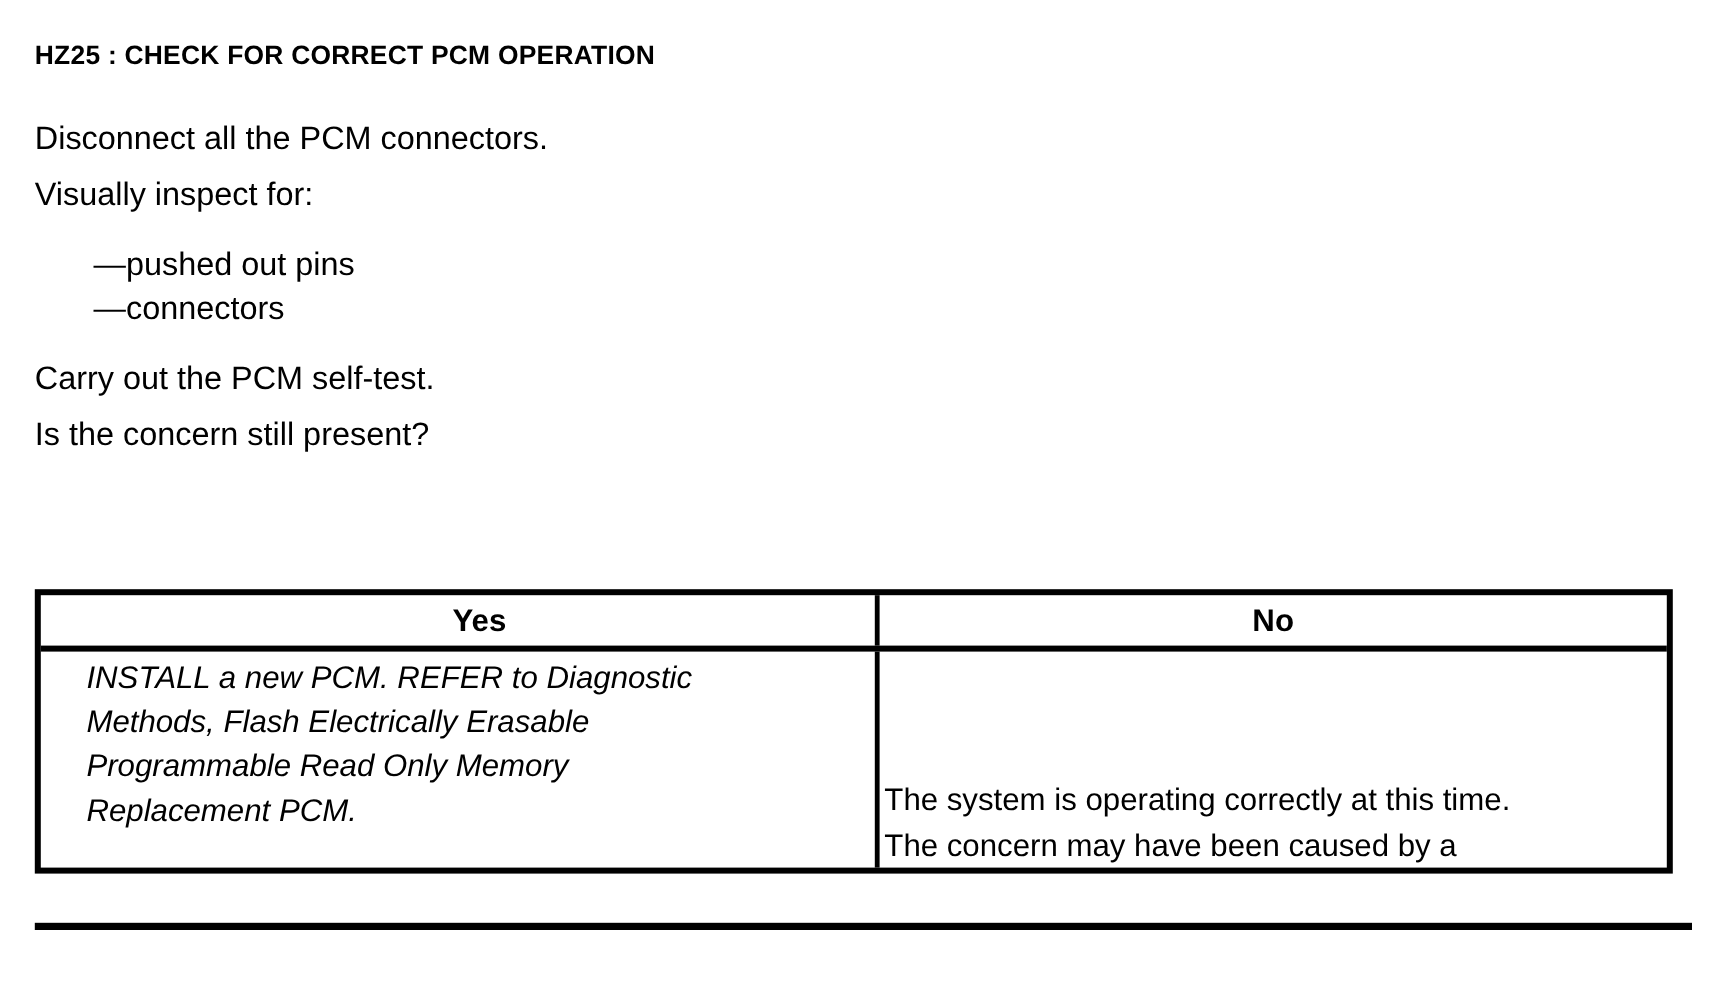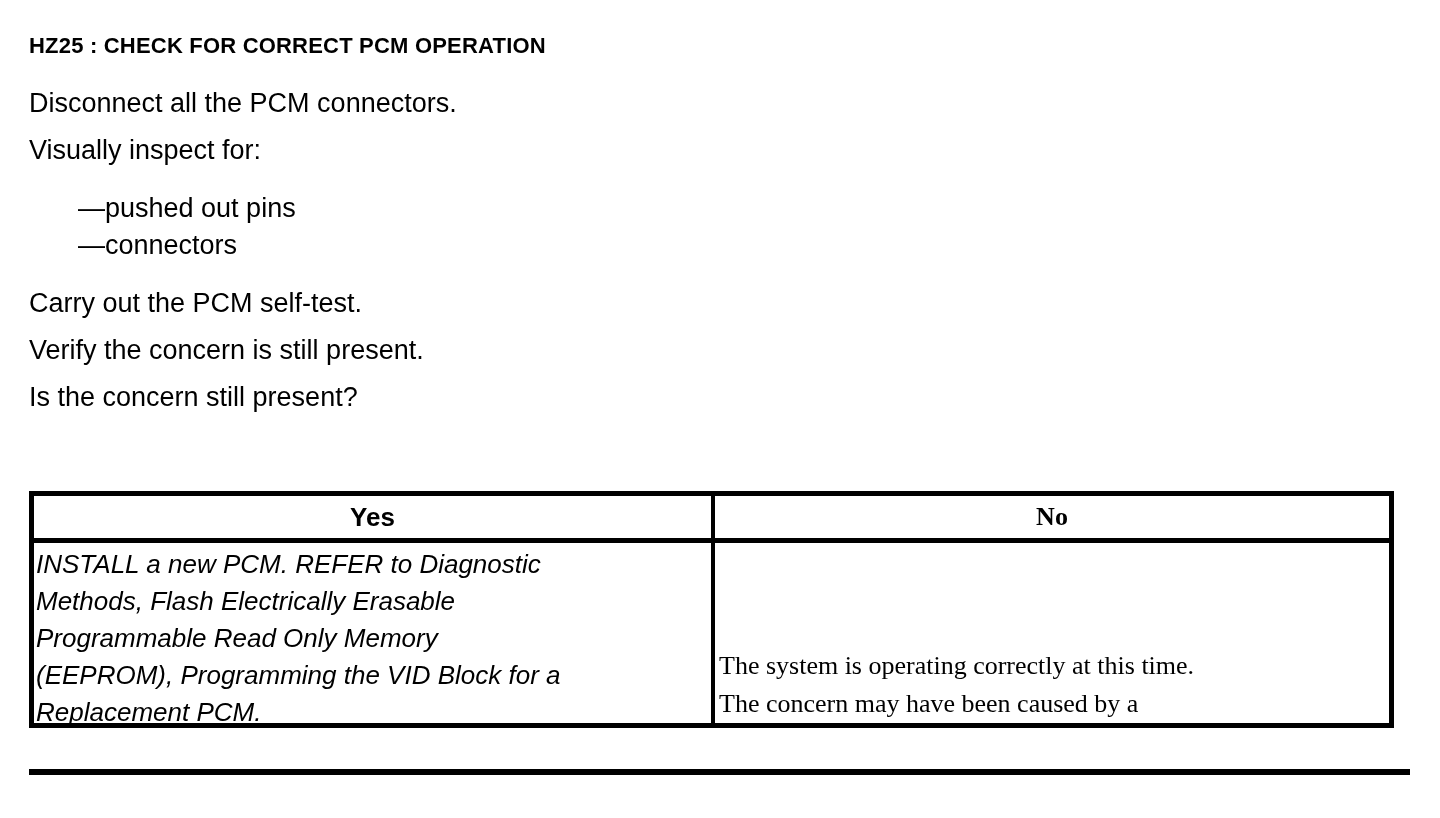--- a/index.html
+++ b/index.html
@@ -32,21 +32,21 @@
     font-weight: bold;
     letter-spacing: 0.2px;
     white-space: nowrap;
     line-height: 28px;
   }
 
   
   .steps {
     position: absolute;
     left: 29px;
-    top: 80px;
+    top: 92px;
     width: 1360px;
   }
   .step-line {
     font-size: 27px;
     line-height: 47px;
     white-space: nowrap;
   }
   .step-line.bold {
     font-weight: normal;
   }
@@ -78,26 +78,26 @@
   }
   .table-body-row {
     display: flex;
     height: 180px;
   }
   .col-yes {
     width: 681px;
     box-sizing: border-box;
     border-right: 4px solid #000;
     position: relative;
+    margin-left: 36px;
   }
   .col-no {
     width: 674px;
     box-sizing: border-box;
     position: relative;
-    font-family: Liberation Serif, serif;
   }
   .head-cell {
     display: flex;
     align-items: center;
     justify-content: center;
     height: 100%;
     font-size: 26px;
     font-weight: bold;
   }
   .body-cell-yes {
@@ -149,21 +149,20 @@
     <div class="step-line">Visually inspect for:</div>
 
     <div class="sub-list">
       <div class="sub-line">—pushed out pins</div>
       <div class="sub-line">—connectors</div>
     </div>
 
 
     <div class="step-line">Carry out the PCM self-test.</div>
 
-    <div class="step-line">Verify the concern is still present.</div>
 
     <div class="step-line bold">Is the concern still present?</div>
   </div>
 
   <div class="decision-table">
 
     <div class="table-head-row">
       <div class="col-yes">
         <div class="head-cell">Yes</div>
       </div>
@@ -172,21 +171,20 @@
       </div>
     </div>
 
     <div class="table-body-row">
 
       <div class="col-yes">
         <div class="body-cell-yes">
           <div class="ln">INSTALL a new PCM. REFER to Diagnostic</div>
           <div class="ln">Methods,  Flash Electrically Erasable</div>
           <div class="ln">Programmable Read Only Memory</div>
-          <div class="ln">(EEPROM), Programming the VID Block for a</div>
           <div class="ln center">Replacement PCM.</div>
         </div>
       </div>
 
       <div class="col-no">
         <div class="body-cell-no">
           <div class="ln">The system is operating correctly at this time.</div>
           <div class="ln">The concern may have been caused by a</div>
         </div>
       </div>

